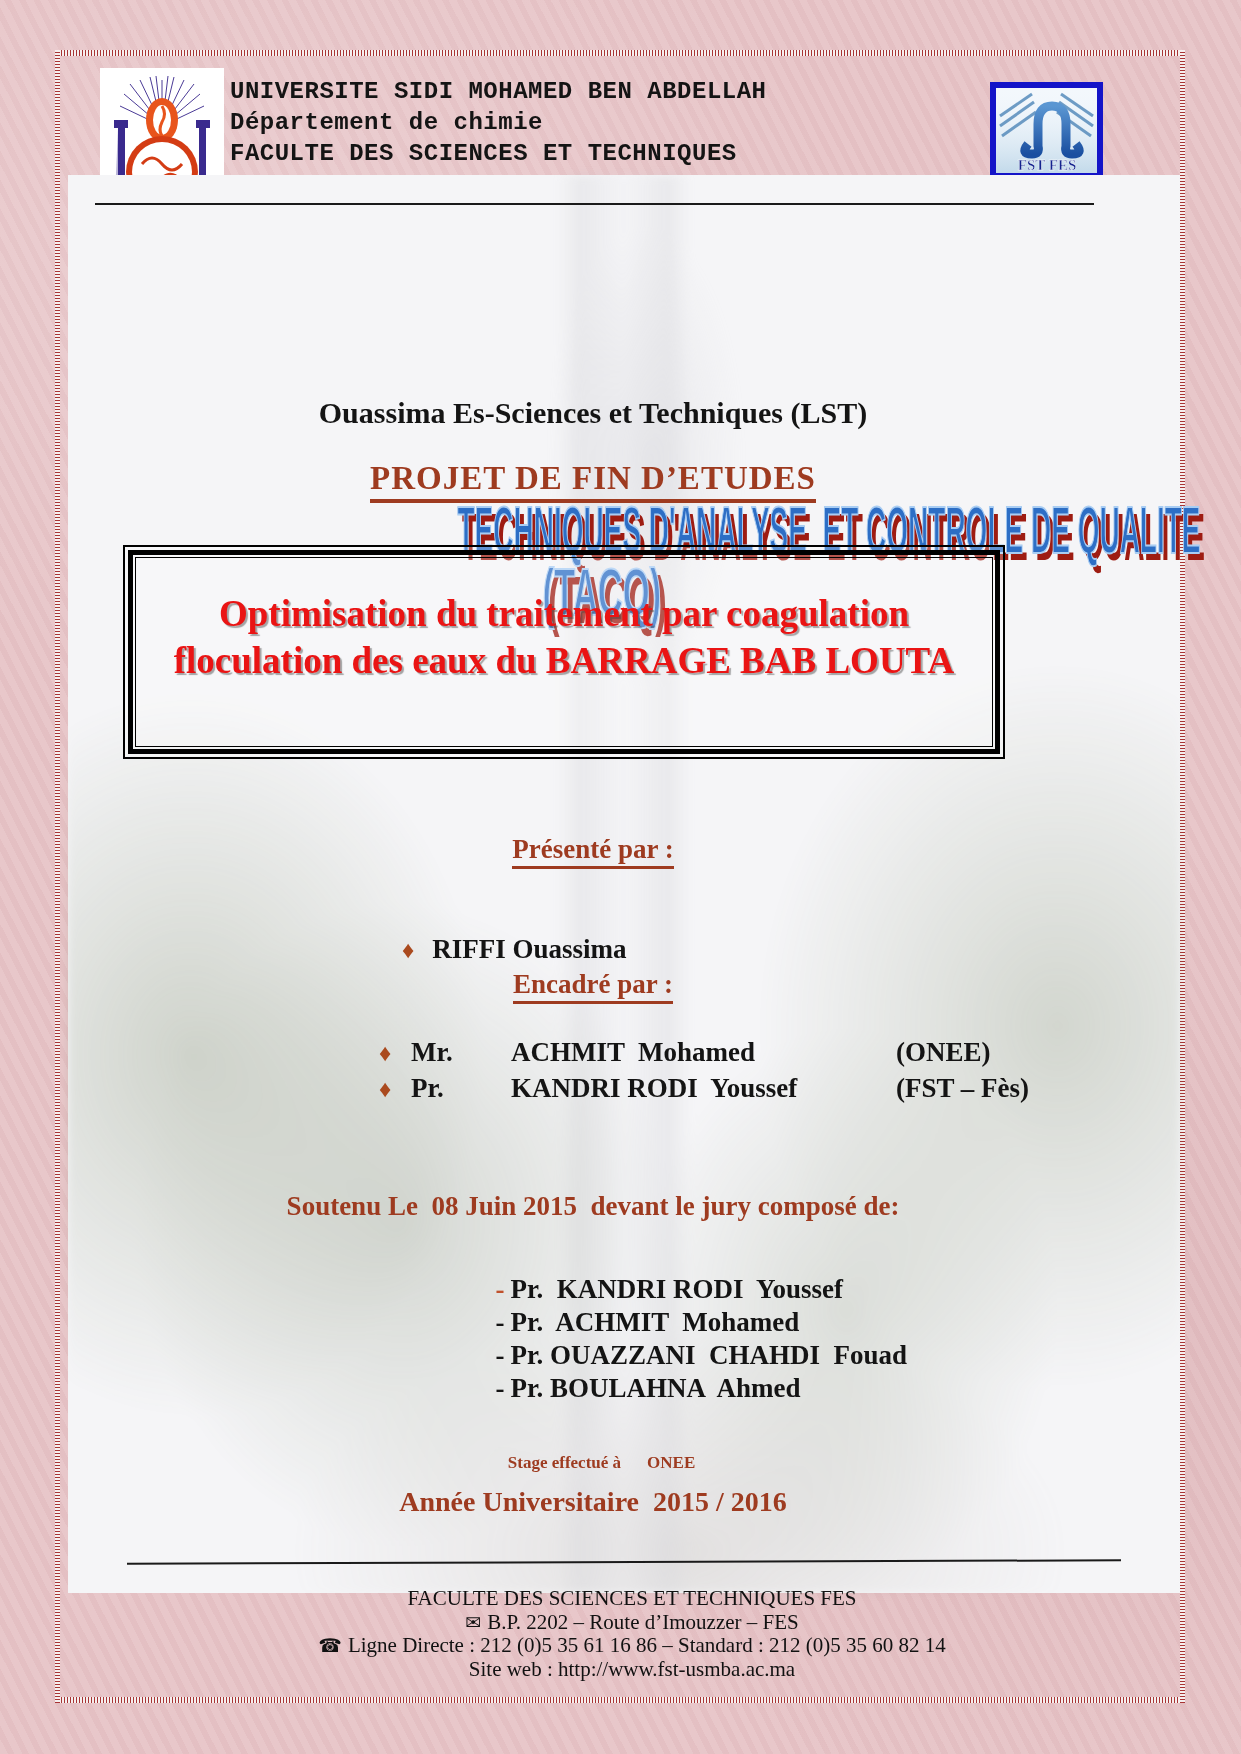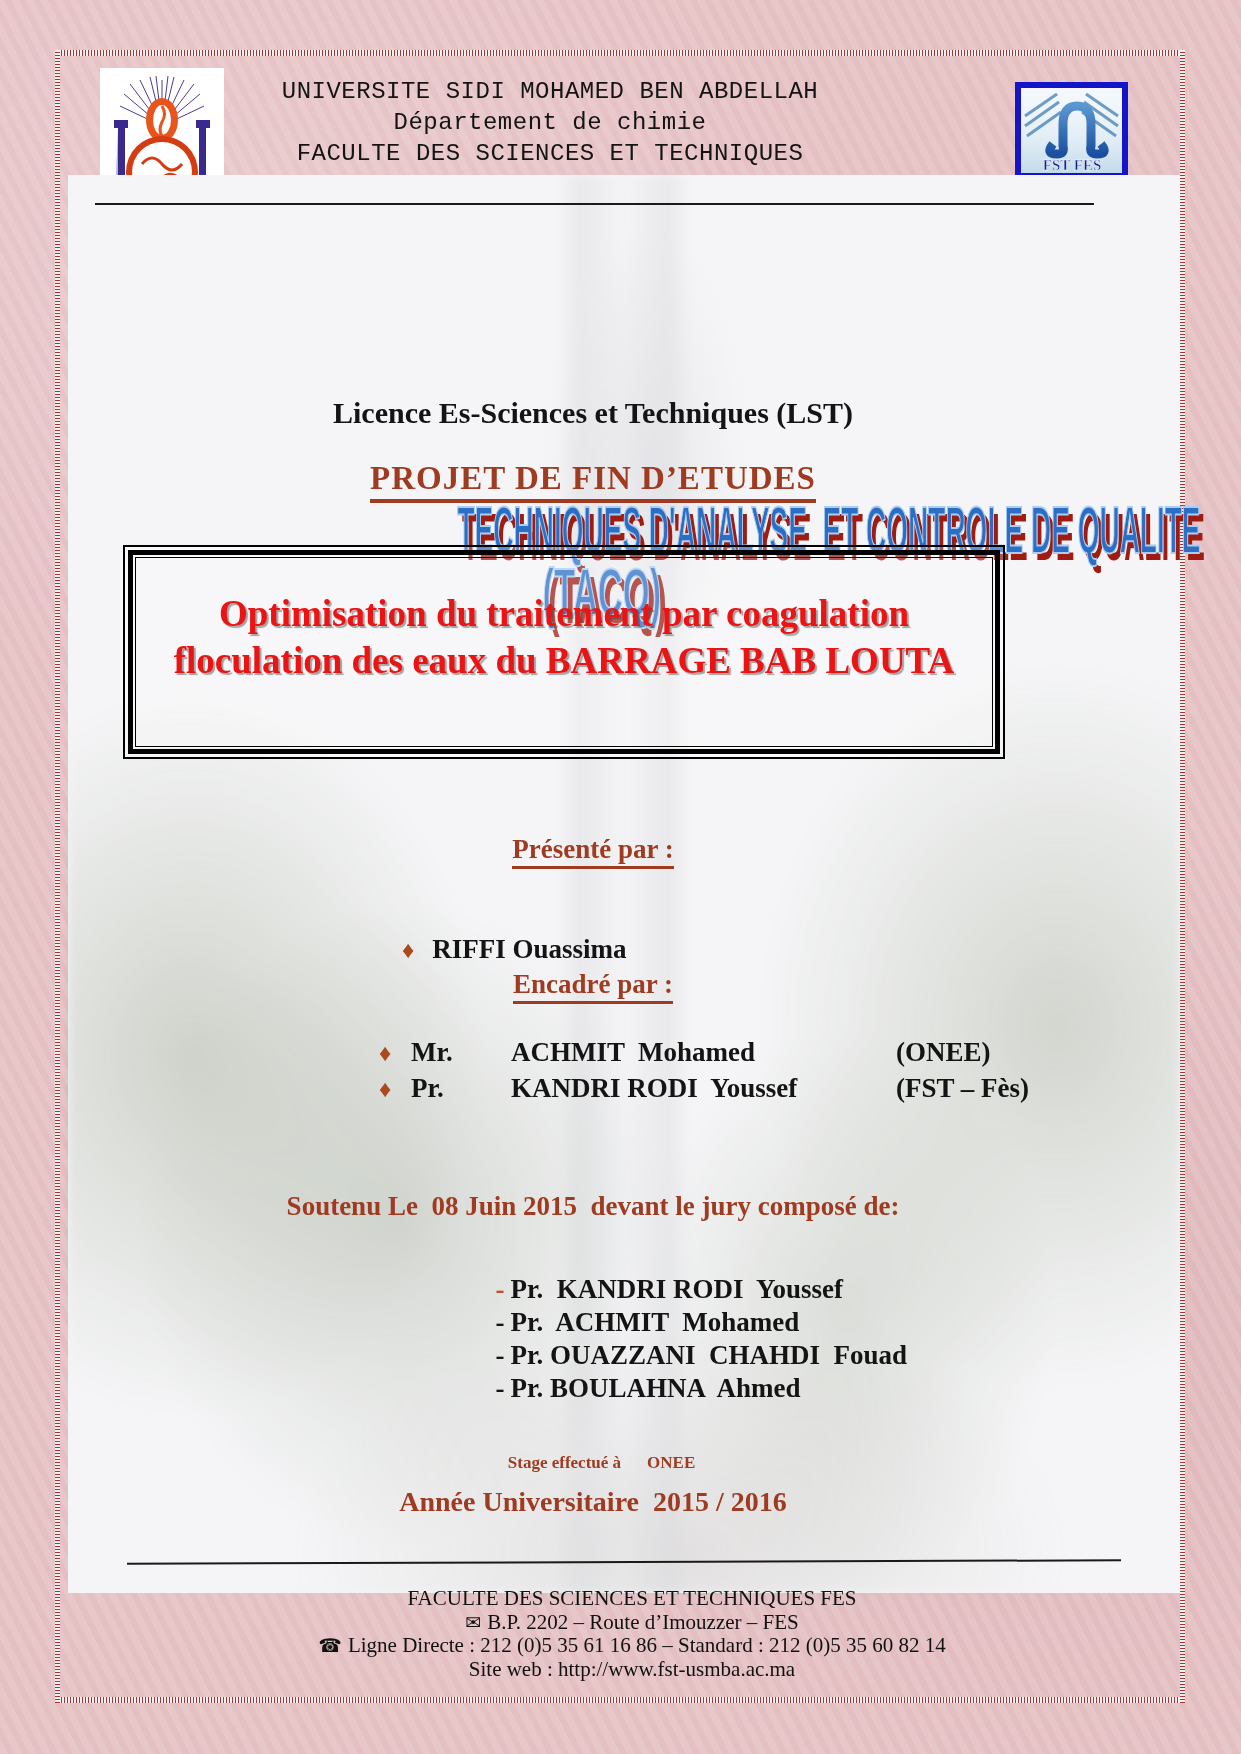--- a/index.html
+++ b/index.html
@@ -16,24 +16,24 @@
       radial-gradient(800px 700px at 85% 75%, rgba(176,120,126,.12), transparent 70%),
       repeating-linear-gradient(63deg, rgba(255,255,255,.05) 0 7px, rgba(170,110,118,.05) 7px 13px),
       var(--page-pink);
     font-family:"Liberation Serif","DejaVu Serif",serif;color:var(--ink);
   }
   
   .hatch-h{position:absolute;height:6px;background:repeating-linear-gradient(90deg,var(--hatch-red) 0 1px,#f6efef 1px 3px);}
   .hatch-v{position:absolute;width:5px;background:repeating-linear-gradient(0deg,var(--hatch-red) 0 1px,#f6efef 1px 3px);}
 
   
-  .hdr-text{position:absolute;left:230px;top:76px;width:640px;text-align:center;
-    font-family:"Liberation Mono","DejaVu Sans Mono",monospace;font-weight:normal;font-size:24px;line-height:31px;letter-spacing:.5px;}
+  .hdr-text{position:absolute;left:230px;top:76px;width:640px;text-align:left;
+    font-family:"Liberation Mono","DejaVu Sans Mono",monospace;font-weight:bold;font-size:24px;line-height:31px;letter-spacing:.5px;}
   .logo-left{position:absolute;left:100px;top:68px;}
-  .logo-right{position:absolute;left:1015px;top:82px;}
+  .logo-right{position:absolute;left:990px;top:82px;}
 
   
   .sheet{position:absolute;left:68px;top:175px;width:1112px;height:1418px;background:var(--sheet-white);}
   .watermark{position:absolute;inset:0;pointer-events:none;opacity:.5;filter:blur(4px);
     background:
       radial-gradient(140px 330px at 52% 20%, rgba(198,198,204,.55), transparent 70%),
       radial-gradient(420px 520px at 11% 62%, rgba(96,112,74,.5), transparent 70%),
       radial-gradient(380px 460px at 30% 74%, rgba(88,104,70,.42), transparent 70%),
       radial-gradient(430px 520px at 89% 60%, rgba(96,112,74,.46), transparent 70%),
       radial-gradient(300px 400px at 70% 80%, rgba(100,115,80,.36), transparent 70%),
@@ -169,21 +169,21 @@
     <path d="M38 62 q-8 10 4 10 q8 0 6 -8 l0 -22 q0 -18 14 -18 q14 0 14 18 l0 22 q-2 8 6 8 q12 0 4 -10" fill="none" stroke="url(#g2)" stroke-width="9"></path>
     <line x1="62" y1="40" x2="62" y2="74" stroke="url(#g2)" stroke-width="8"></line>
     <text x="57" y="88" text-anchor="middle" font-family="Liberation Serif,serif" font-weight="bold" font-size="15" fill="#14238e" stroke="#ffffff" stroke-width=".4">FST FES</text>
   </svg>
 </div>
 
 <div class="sheet">
   <div class="watermark"></div>
   <div class="rule rule1"></div>
 
-  <div class="cblock licence">Licence Es-Sciences et Techniques (LST)</div>
+  <div class="cblock licence">Ouassima Es-Sciences et Techniques (LST)</div>
 
   <div class="cblock wordart wa1">
     <span class="wa-in">TECHNIQUES D'ANALYSE  ET CONTROLE DE QUALITE</span>
   </div>
   <div class="cblock wordart wa2">
     <span class="wa-in">(TACQ)</span>
   </div>
 
   <div class="cblock projet">
     <span>PROJET DE FIN D’ETUDES</span>

